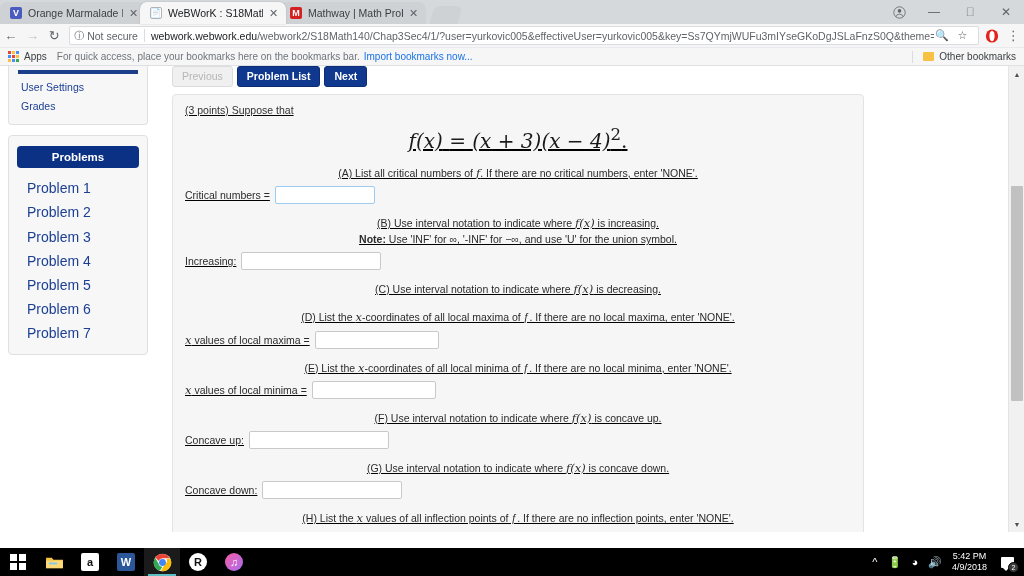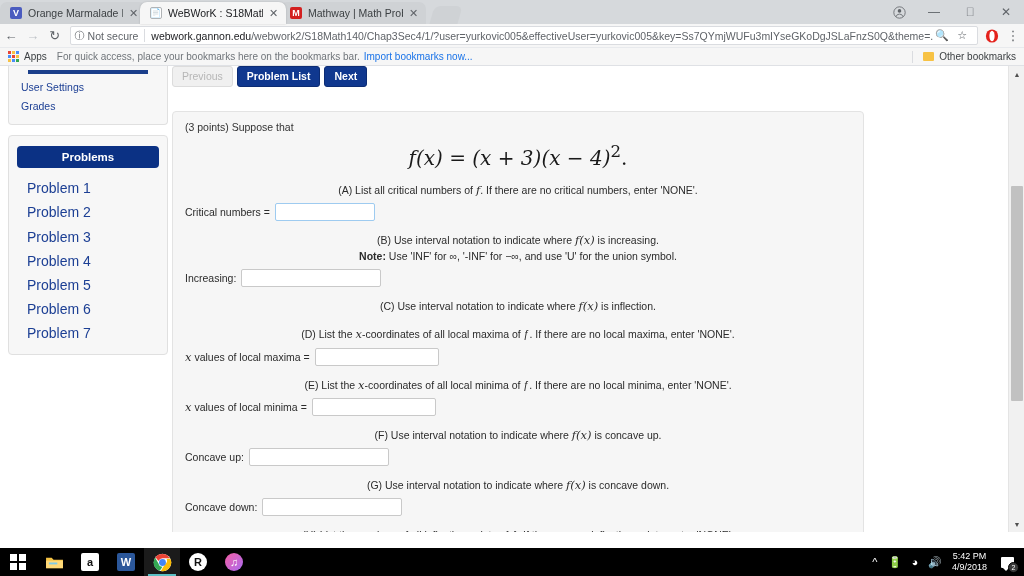--- a/index.html
+++ b/index.html
@@ -105,21 +105,21 @@
   .viewport {
     position: absolute; top: 66px; left: 0; width: 1024px; height: 466px;
     background: #ffffff; overflow: hidden;
   }
   .page {
     position: absolute; top: 0; left: 0; width: 1008px; height: 466px;
     background: #ffffff;
   }
 
   
-  .sidebar { position: absolute; left: 8px; top: 0; width: 160px; }
+  .sidebar { position: absolute; left: 8px; top: 0; width: 140px; }
   .sb-panel {
     background: #f7f7f7; border: 1px solid #e0e0e0; border-radius: 4px;
     padding: 6px 0 8px 0; margin-bottom: 10px;
   }
   .sb-panel.first { border-top: none; border-radius: 0 0 4px 4px; padding-top: 4px;}
   .sb-topbar { height: 4px; background: #1b3f8b; width: 120px; margin: 0 auto 4px auto;}
   .sb-link {
     display: block; font-size: 10.5px; color: #1c3f94; padding: 3px 0 3px 12px;
     text-decoration: none; cursor: pointer; line-height: 1.25;
   }
@@ -130,32 +130,32 @@
   }
   .sb-problem {
     display:block; font-size:14px; color:#1c3f94; padding:3px 0 3px 18px;
     text-decoration:none; cursor:pointer; line-height:1.3;
   }
 
   
   .content {
     position: absolute; left: 172px; top: 0; width: 692px;
   }
-  .btnbar { display: flex; gap: 4px; align-items: center; margin-bottom: 24px; }
+  .btnbar { display: flex; gap: 4px; align-items: center; margin-bottom: 7px; }
   .btn {
     font-size: 10.5px; padding: 3px 9px; border-radius: 3px;
     border: 1px solid transparent; cursor: pointer; line-height: 1.25;
     font-family: "Liberation Sans", sans-serif;
   }
   .btn-disabled { background: #f0f0f0; color: #b6b6b6; border-color: #dcdcdc; }
   .btn-primary { background: #10388f; color: #ffffff; border-color: #0c2c74;
                  font-weight: bold; }
   .card {
     background: #f6f6f6; border: 1px solid #e3e3e3; border-radius: 4px;
-    padding: 9px 12px 14px 12px; min-height: 450px;
+    padding: 9px 12px 14px 12px; min-height: 450px; text-decoration: underline;
   }
   .pts { font-size: 10.5px; color: #333; margin-bottom: 2px; }
   .formula {
     text-align: center; margin: 9px 0 12px 0;
     font-family: "DejaVu Serif", serif; font-size: 20px; font-style: italic;
     color: #1a1a1a;
   }
   .formula .up { font-style: normal; }
   .qblock { margin-bottom: 11px; }
   .qtext { font-size: 10.5px; color: #2b2b2b; line-height: 1.5; text-align: center; }
@@ -282,21 +282,21 @@
   </div>
 
   <div class="omnirow">
     <div class="navbtn">←</div>
     <div class="navbtn disabled">→</div>
     <div class="navbtn">↻</div>
     <div class="omnibox">
       <span class="sec-icon">ⓘ</span>
       <span class="sec-text">Not secure</span>
       <span class="sec-divider"></span>
-      <span class="url"><span class="host">webwork.gannon.edu</span><span class="path">/webwork2/S18Math140/Chap3Sec4/1/?user=yurkovic005&amp;effectiveUser=yurkovic005&amp;key=Ss7QYmjWUFu3mIYseGKoDgJSLaFnzS0Q&amp;theme=...</span></span>
+      <span class="url"><span class="host">webwork.webwork.edu</span><span class="path">/webwork2/S18Math140/Chap3Sec4/1/?user=yurkovic005&amp;effectiveUser=yurkovic005&amp;key=Ss7QYmjWUFu3mIYseGKoDgJSLaFnzS0Q&amp;theme=...</span></span>
       <span class="omni-right">
         <span class="o-ico">🔍</span>
         <span class="o-ico">☆</span>
       </span>
     </div>
     <div class="opera-ico">
       <svg width="14" height="14" viewBox="0 0 16 16">
         <ellipse cx="8" cy="8" rx="7" ry="7.5" fill="#e4221c"></ellipse>
         <ellipse cx="8" cy="8" rx="3" ry="6" fill="#ffffff"></ellipse>
       </svg>
@@ -374,21 +374,21 @@
           <div class="qblock">
             <div class="qtext"><span>(B) Use interval notation to indicate where </span><span class="mi">f(x)</span><span> is increasing.</span></div>
             <div class="qtext"><span class="note-lbl">Note:</span><span> Use 'INF' for ∞, '-INF' for −∞, and use 'U' for the union symbol.</span></div>
             <div class="ansrow">
               <span class="anslabel">Increasing:</span>
               <input class="ansbox" style="width: 140px;" value="">
             </div>
           </div>
 
           <div class="qblock">
-            <div class="qtext"><span>(C) Use interval notation to indicate where </span><span class="mi">f(x)</span><span> is inflection.</span></div>
+            <div class="qtext"><span>(C) Use interval notation to indicate where </span><span class="mi">f(x)</span><span> is decreasing.</span></div>
           </div>
 
           <div class="qblock">
             <div class="qtext"><span>(D) List the </span><span class="mi">x</span><span>-coordinates of all local maxima of ƒ. If there are no local maxima, enter 'NONE'.</span></div>
             <div class="ansrow">
               <span class="anslabel"><span class="mi">x</span><span> values of local maxima =</span></span>
               <input class="ansbox" style="width: 124px;" value="">
             </div>
           </div>
 

